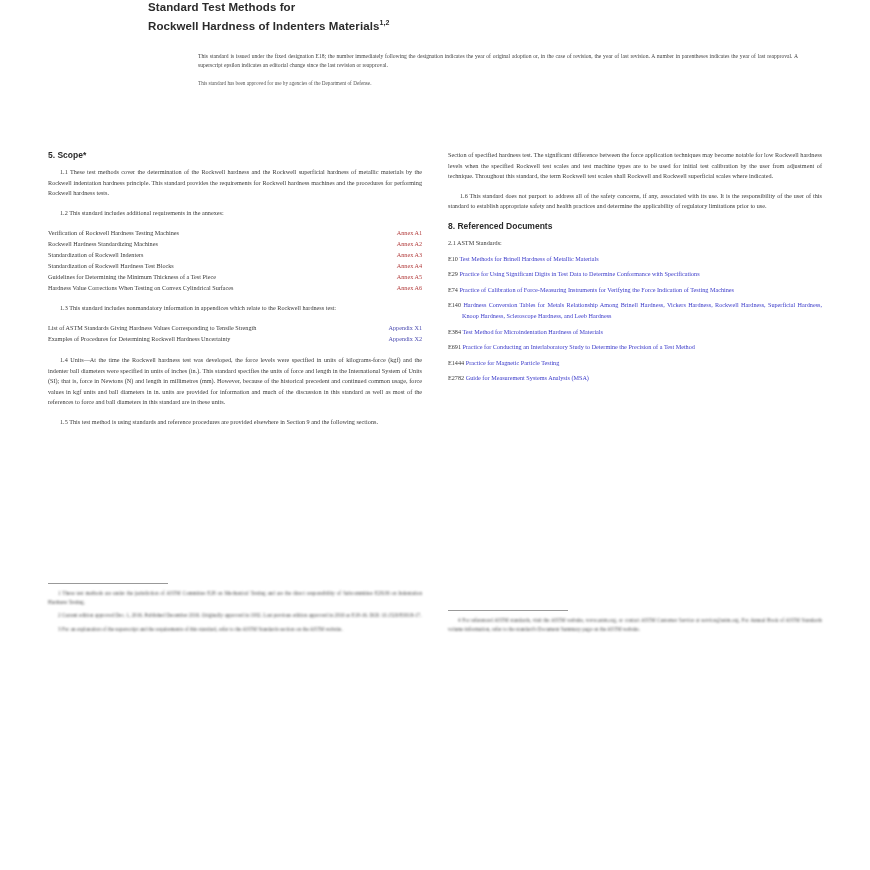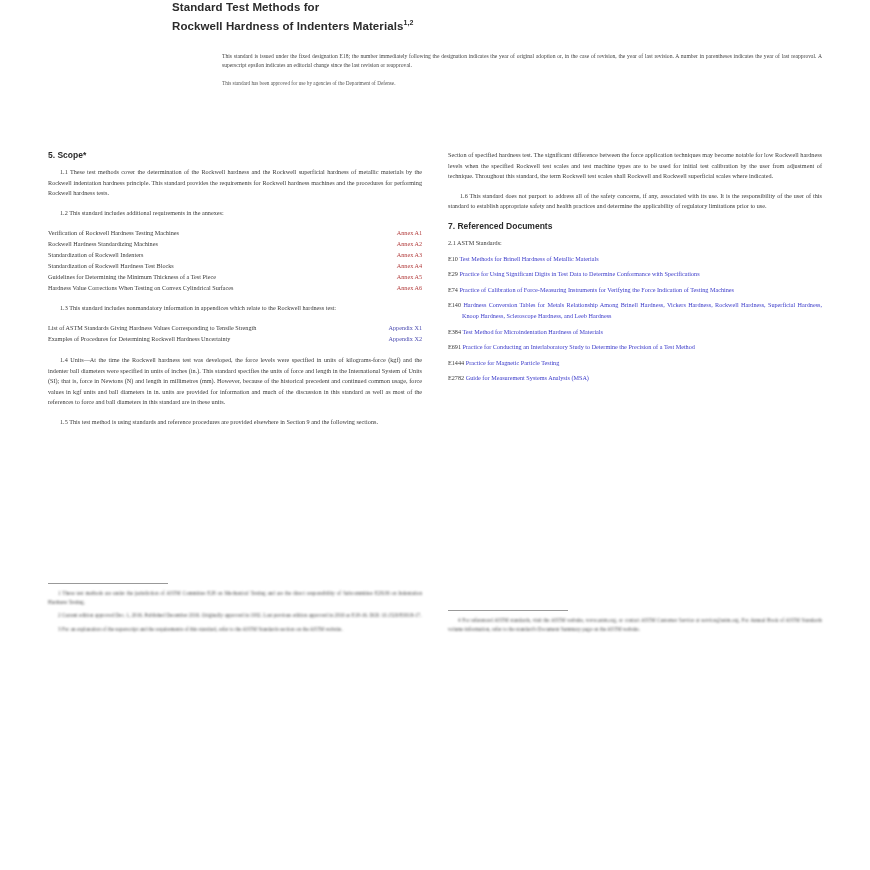--- a/index.html
+++ b/index.html
@@ -12,21 +12,21 @@
     height: 870px;
     font-family: "Liberation Serif", serif;
     color: #222222;
     overflow: hidden;
   }
   .page {
     position: relative;
     width: 870px;
     height: 642px;
     box-sizing: border-box;
-    padding: 0 72px;
+    padding: 0 48px;
     background: #ffffff;
   }
 
   
   .header {
     padding-top: 0px;
     padding-left: 100px;
     padding-right: 40px;
   }
   .doc-title {
@@ -228,21 +228,21 @@
         </table>
 
       <div class="para">1.4 Units—At the time the Rockwell hardness test was developed, the force levels were specified in units of kilograms-force (kgf) and the indenter ball diameters were specified in units of inches (in.). This standard specifies the units of force and length in the International System of Units (SI); that is, force in Newtons (N) and length in millimetres (mm). However, because of the historical precedent and continued common usage, force values in kgf units and ball diameters in in. units are provided for information and much of the discussion in this standard as well as most of the references to force and ball diameters in this standard are in these units.</div>
       <div class="para">1.5 This test method is using standards and reference procedures are provided elsewhere in Section 9 and the following sections.</div>
     </div>
 
     <div class="col">
       <div class="para noindent">Section of specified hardness test. The significant difference between the force application techniques may become notable for low Rockwell hardness levels when the specified Rockwell test scales and test machine types are to be used for initial test calibration by the user from adjustment of technique. Throughout this standard, the term Rockwell test scales shall Rockwell and Rockwell superficial scales where indicated.</div>
       <div class="para">1.6 This standard does not purport to address all of the safety concerns, if any, associated with its use. It is the responsibility of the user of this standard to establish appropriate safety and health practices and determine the applicability of regulatory limitations prior to use.</div>
 
-      <div class="sec-head">7. Referenced Documents</div>
+      <div class="sec-head">8. Referenced Documents</div>
       <div class="ref-sub">2.1 ASTM Standards:</div>
 
       <div class="ref-item">
         <span class="idx">E10</span>
         <span class="lnk">Test Methods for Brinell Hardness of Metallic Materials</span>
       </div>
       <div class="ref-item">
         <span class="idx">E29</span>
         <span class="lnk">Practice for Using Significant Digits in Test Data to Determine Conformance with Specifications</span>
       </div>

